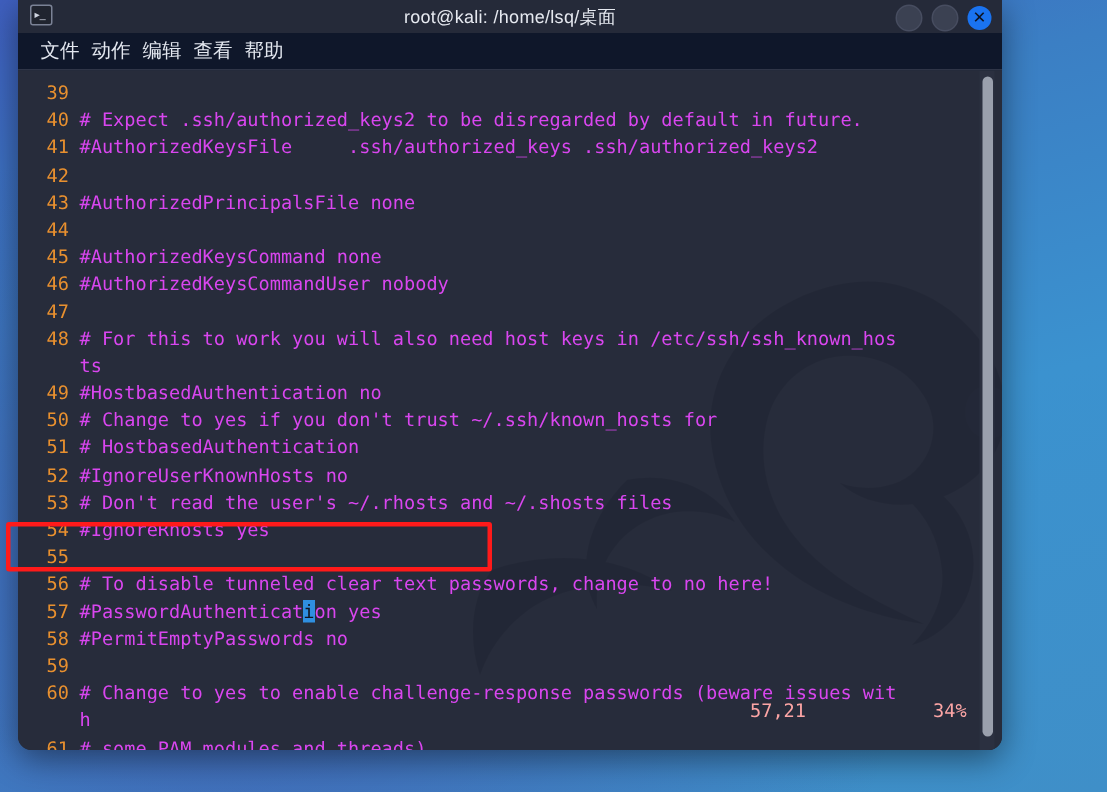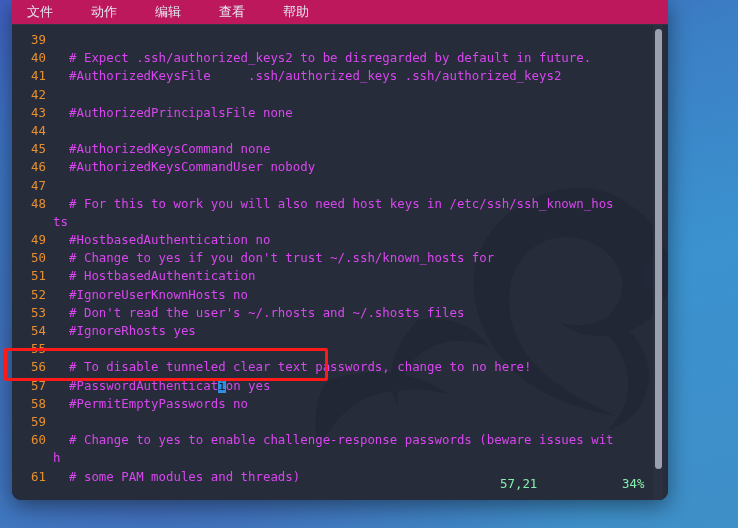--- a/index.html
+++ b/index.html
@@ -72,24 +72,24 @@
     background: #1a73f0;
     color: #0d1220;
     font-size: 11px; font-weight: bold;
     text-align: center; line-height: 16px;
     font-family: "DejaVu Sans", sans-serif;
   }
 
   #menubar {
     height: 24px;
     flex: 0 0 auto;
-    background: #be185d;
+    background: #0f172a;
     display: flex; align-items: center;
     padding-left: 12px;
-    gap: 32px;
+    gap: 2px;
     border-bottom: 1px solid #2f3547;
   }
   .menu-item {
     font-size: 13px;
     color: #e3e7ef;
     font-family: "DejaVu Sans", sans-serif;
     padding: 1px 3px;
     cursor: default;
     user-select: none;
   }
@@ -119,36 +119,36 @@
     line-height: 18.2px;
     white-space: pre;
     z-index: 1;
   }
   .row { display: block; height: 18.2px; }
   .ln {
     display: inline-block;
     width: 34px;
     text-align: right;
     color: #e8902f;
-    margin-right: 23px;
+    margin-right: 7px;
   }
   .cont { display: inline-block; width: 34px; margin-right: 7px; }
   .cmt { color: #d946ef; }
   .cursor {
     background: #2f8fe0;
     color: #11151f;
   }
 
   #statusline {
     position: absolute;
-    left: 0; right: 0; bottom: 6px;
+    left: 0; right: 0; bottom: 16px;
     height: 18px;
     font-family: "DejaVu Sans Mono", monospace;
     font-size: 12.4px;
-    color: #86efac;
+    color: #fca5a5;
     z-index: 1;
   }
   #pos  { position: absolute; left: 488px; }
   #pct  { position: absolute; left: 610px; }
 
   
   #scrollbar-track {
     position: absolute;
     right: 5px; top: 0; bottom: 0;
     width: 10px;
@@ -187,20 +187,29 @@
     user-select: none;
   }
 </style>
 </head>
 <body>
 
 <div id="desktop">
 
   <div id="term-window">
 
+    <div id="titlebar">
+      <div id="term-icon">▸_</div>
+      <div id="title-text">root@kali: /home/lsq/桌面</div>
+      <div id="win-controls">
+        <div class="wbtn min"></div>
+        <div class="wbtn max"></div>
+        <div class="wbtn close">✕</div>
+      </div>
+    </div>
 
     <div id="menubar">
       <div class="menu-item">文件</div>
       <div class="menu-item">动作</div>
       <div class="menu-item">编辑</div>
       <div class="menu-item">查看</div>
       <div class="menu-item">帮助</div>
     </div>
 
     <div id="term-body">

